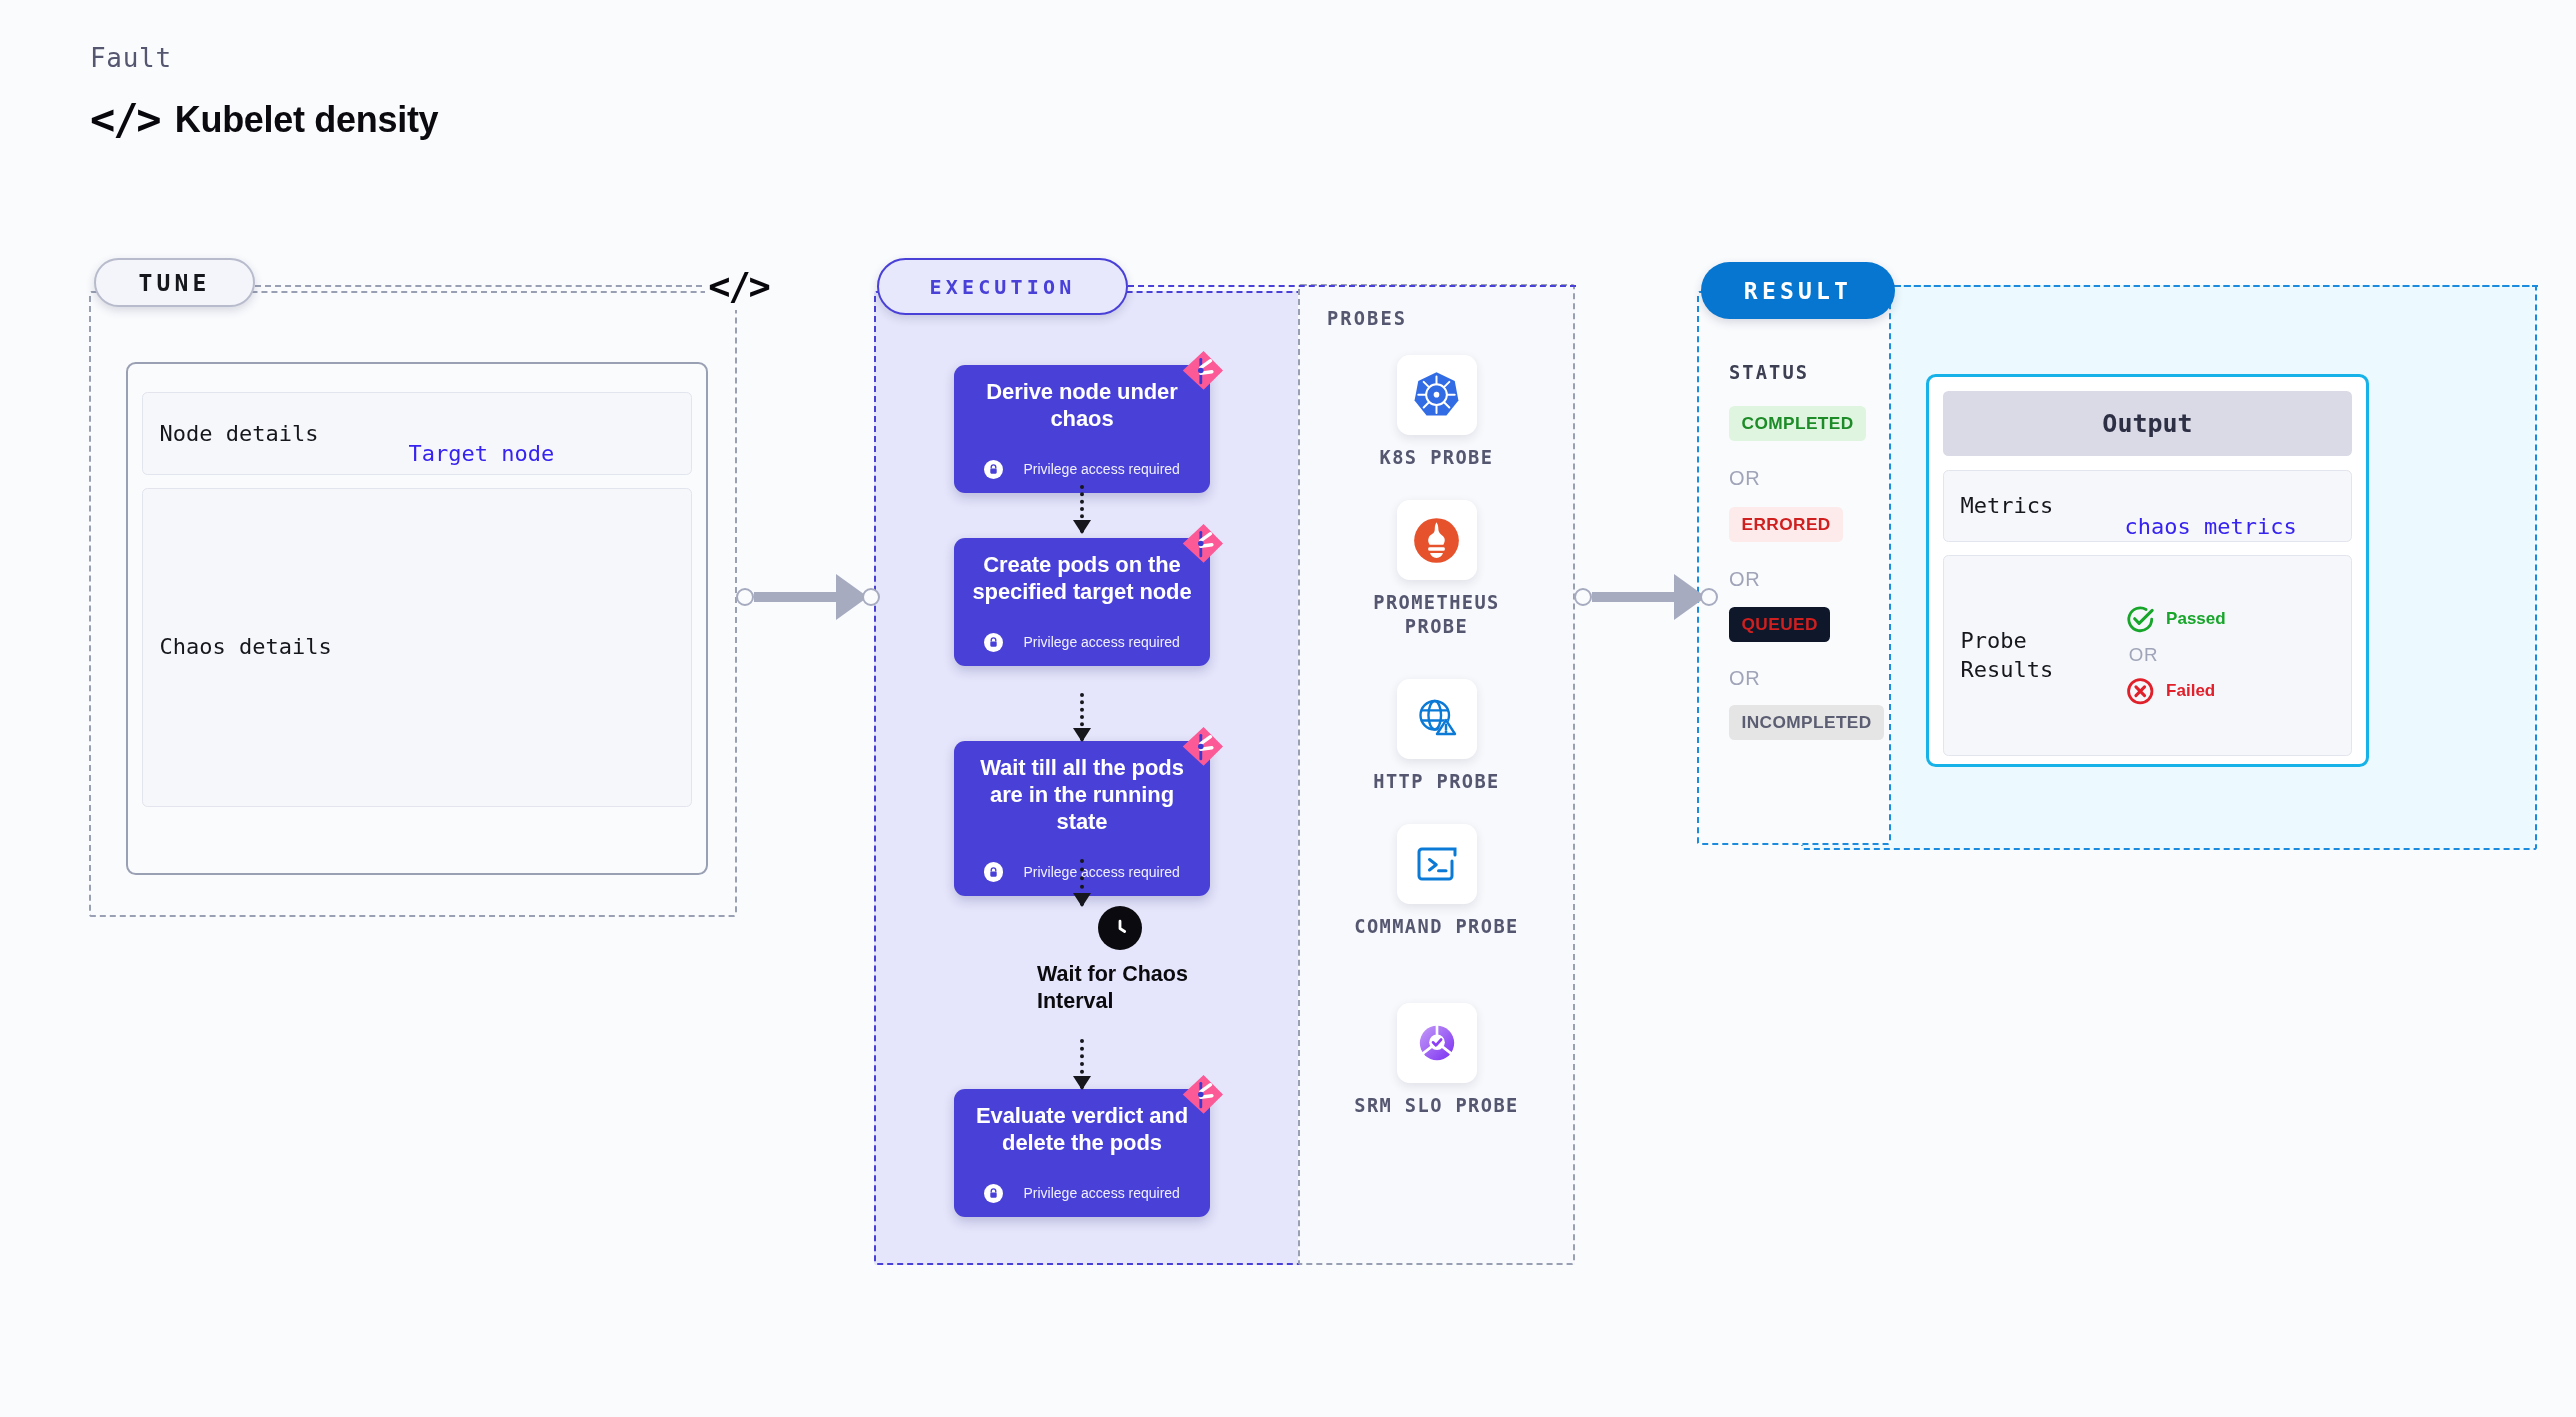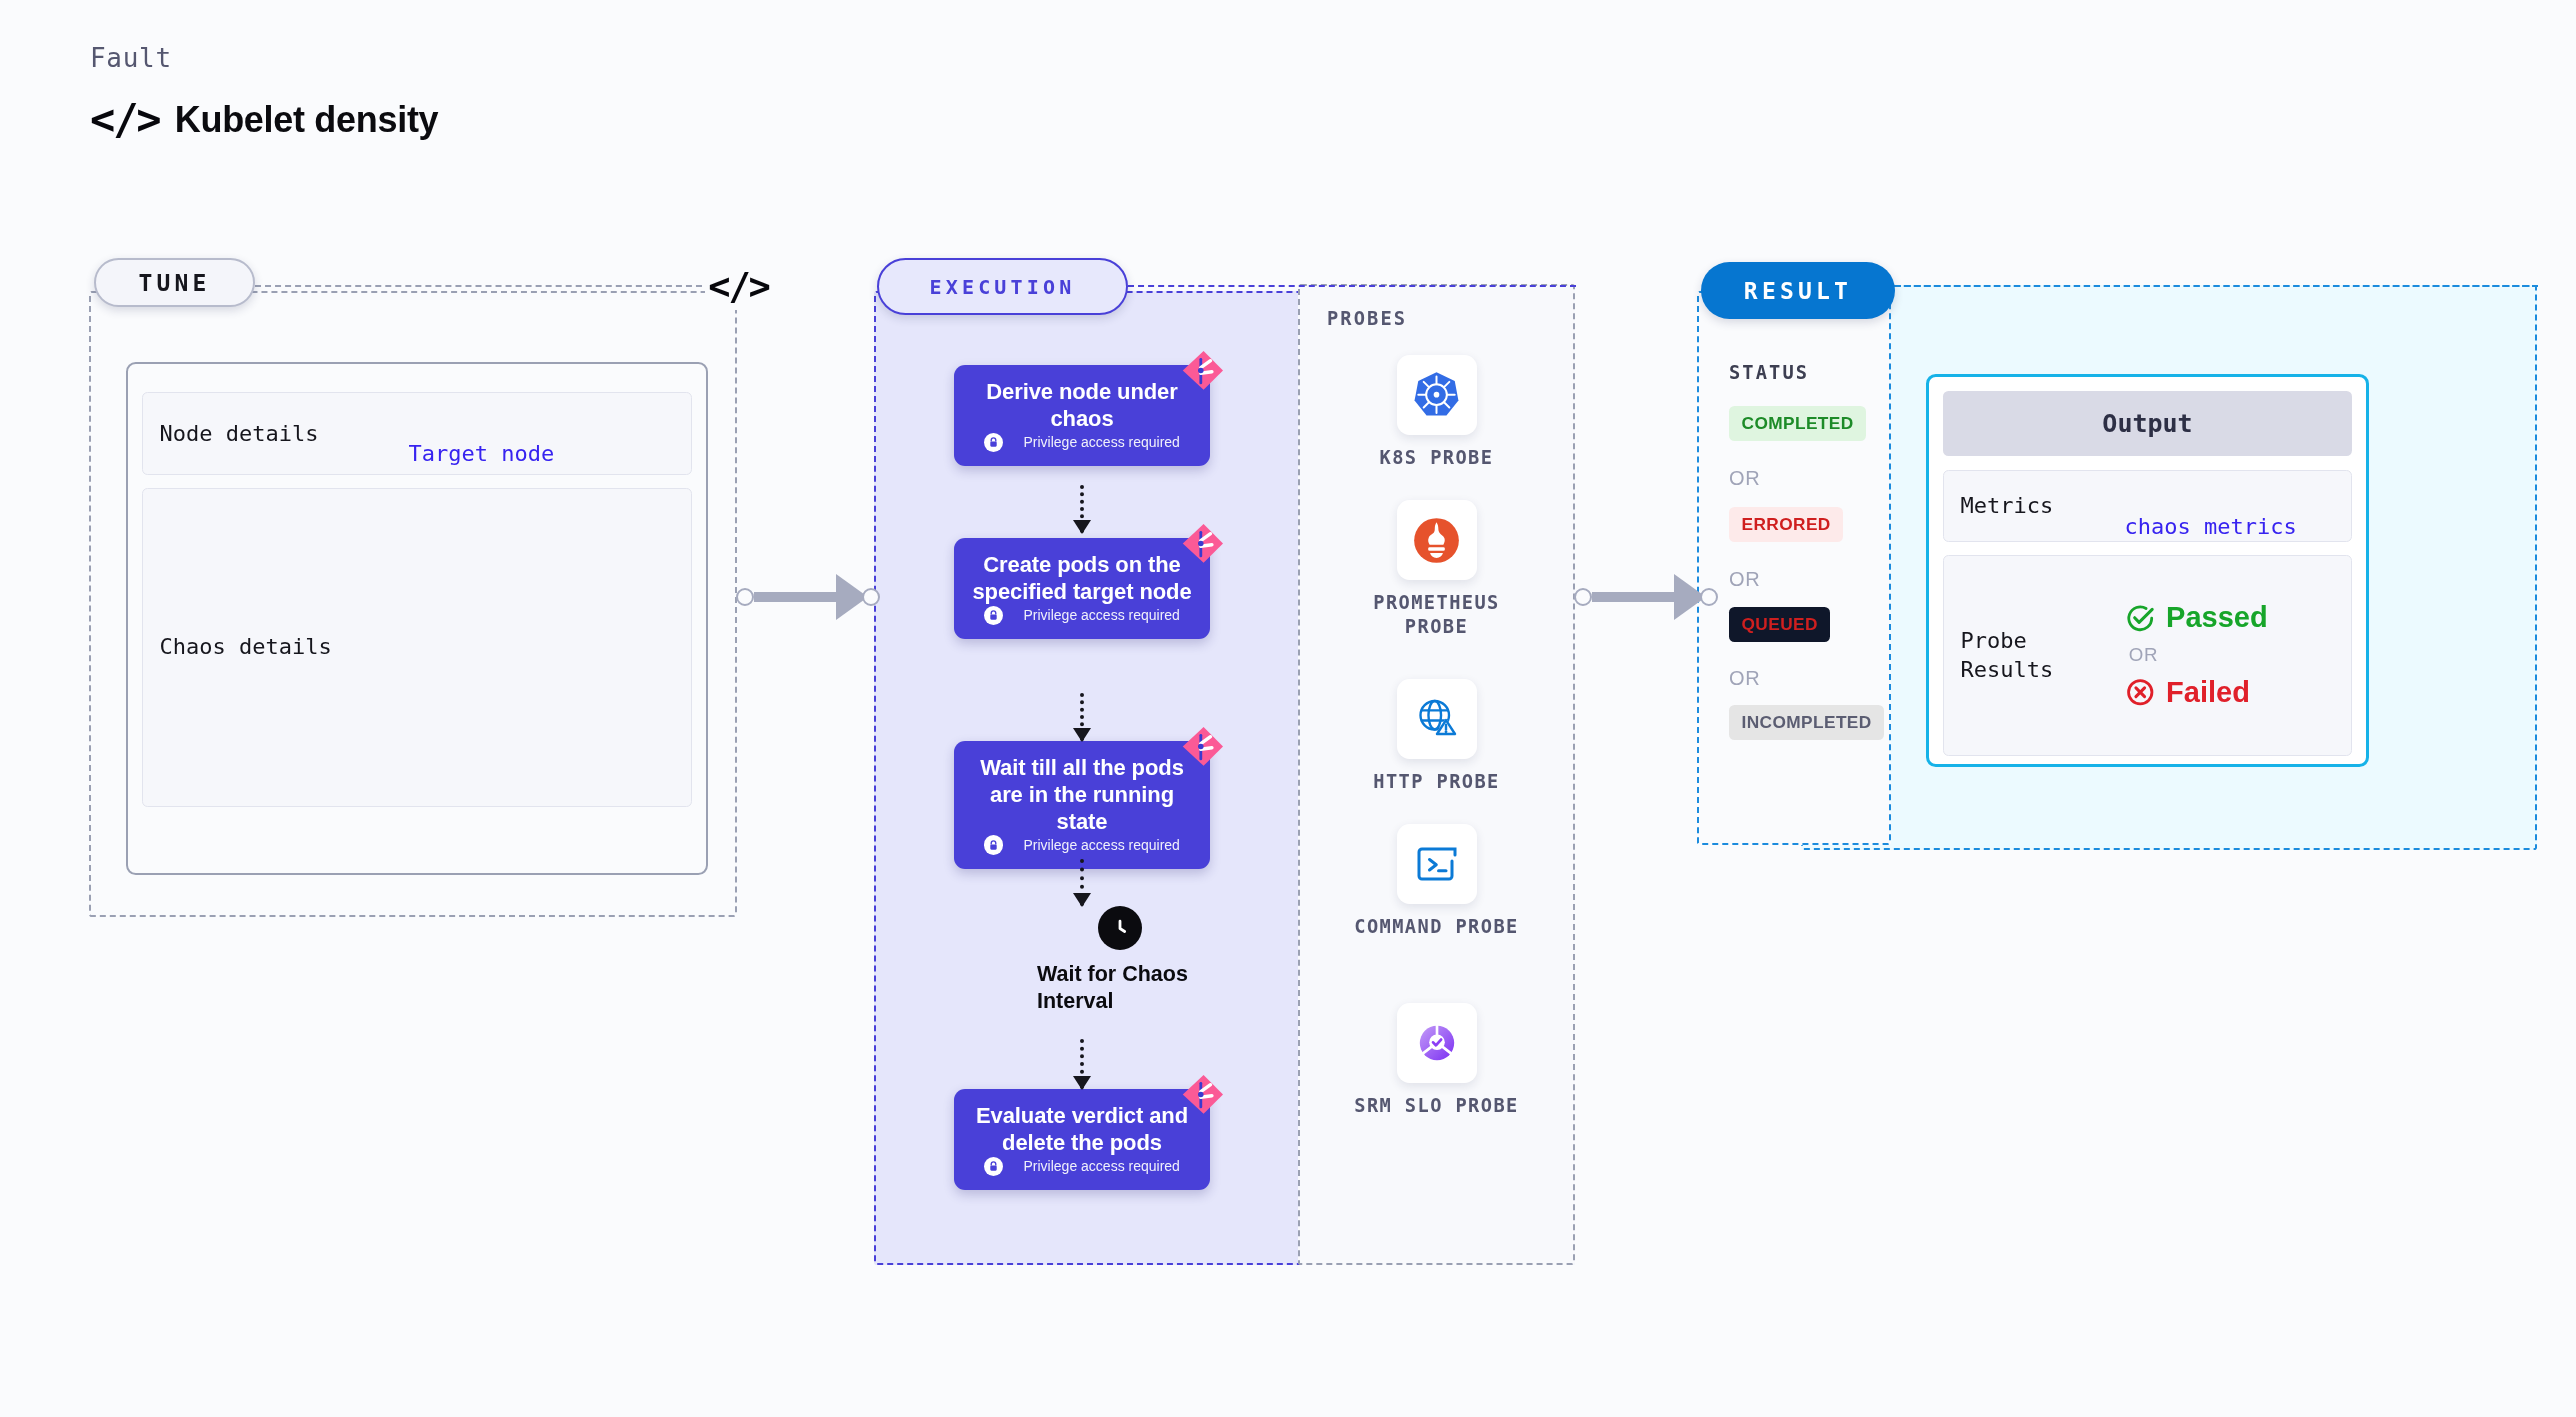--- a/index.html
+++ b/index.html
@@ -140,21 +140,21 @@
     position: absolute; width: 256px;
     background: #4940d8; border-radius: 11px;
     box-shadow: 0 4.8px 11px rgba(40,35,120,.22);
     padding: 14px 16.6px 14px;
     display: flex; flex-direction: column; align-items: center; justify-content: center;
   }
   .exec-node-title {
     color: #fff; font-size: 22px; font-weight: 700; text-align: center;
     line-height: 1.22; letter-spacing: -0.1px;
   }
-  .priv-row { display: flex; align-items: center; gap: 20px; margin-top: 0; }
+  .priv-row { display: flex; align-items: center; gap: 20px; margin-top: 27px; }
   .lock-badge {
     width: 19.4px; height: 19.4px; border-radius: 50%; background: #fff;
     display: flex; align-items: center; justify-content: center; flex: 0 0 auto;
   }
   .priv-text { color: #f0f0fb; font-size: 14px; }
   .ribbon { position: absolute; right: -12.5px; top: -14px; width: 43px; height: 43px; }
 
   
   .vconn { position: absolute; width: 4.2px; z-index: 3; }
   .vconn .vline {
@@ -217,21 +217,21 @@
     position: absolute; left: 1926px; top: 374px;
     width: 443px; height: 393px;
     border: 3.5px solid #16b2e8; border-radius: 9.7px;
     background: #fff; padding: 14px;
   }
   #output-metrics { margin-top: 14px; height: 72px; }
   #output-metrics .kv-key { width: 164px; }
   #output-probe { margin-top: 12.5px; height: 201px; align-items: center; }
   #output-probe .kv-key { width: 164px; }
   .verdict-row { display: flex; align-items: center; gap: 11px; }
-  .verdict-text { font-size: 29px; font-weight: 700; }
+  .verdict-text { font-size: 17px; font-weight: 700; }
 </style>
 </head>
 <body>
 
 <div id="header">
   <div id="fault-label">Fault</div>
   <div id="title-row">
     <span id="title-code-icon">&lt;/&gt;</span>
     <span id="fault-title">Kubelet density</span>
   </div>

